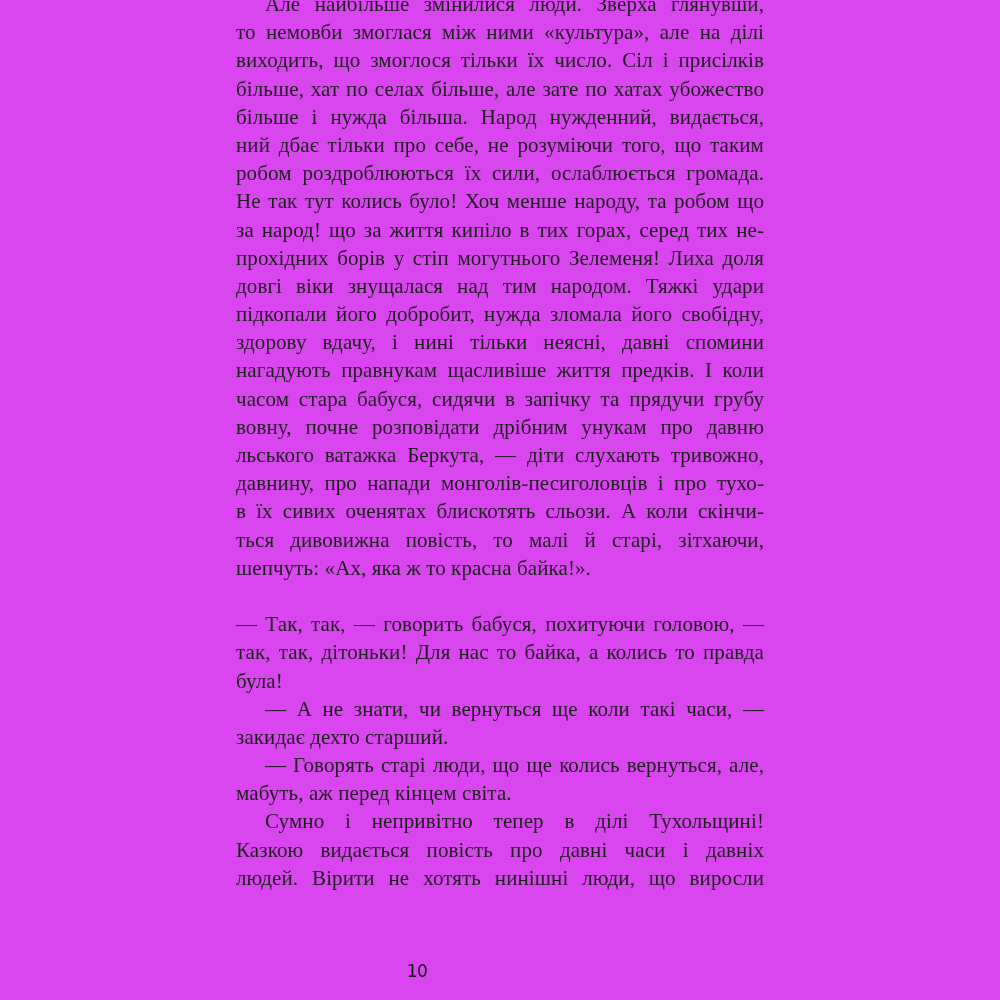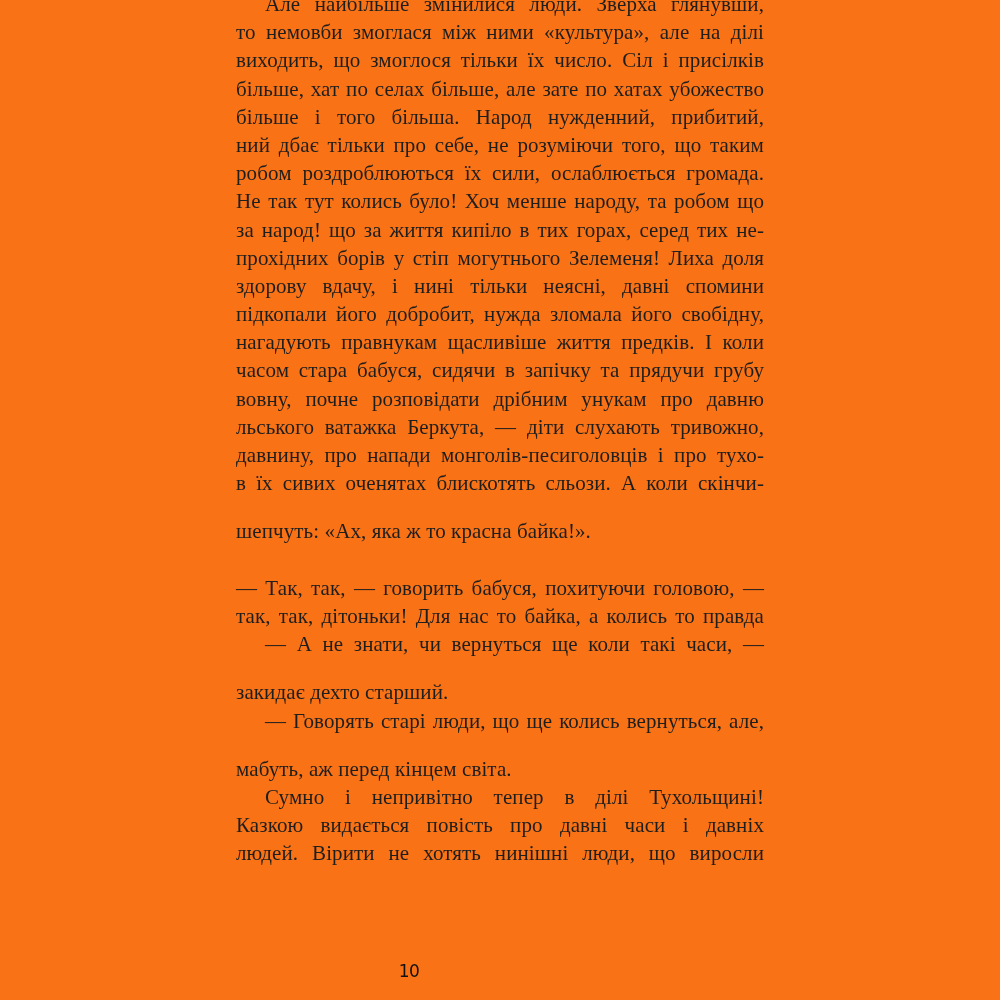--- a/index.html
+++ b/index.html
@@ -11,21 +11,21 @@
     width: 1000px;
     height: 1000px;
     position: relative;
     overflow: hidden;
   }
   .page {
     position: absolute;
     left: 0; top: 0;
     width: 1000px;
     height: 1000px;
-    background: #f97316;
+    background: #d946ef;
     text-decoration: underline;
   }
   .text-block {
     position: absolute;
     left: 236px;
     top: -10px;
     width: 528px;
     font-family: "DejaVu Serif", "Liberation Serif", serif;
     font-size: 19.2px;
     color: #1e1e1e;
@@ -36,70 +36,72 @@
     line-height: 28.2px;
     white-space: nowrap;
     text-align: justify;
     text-align-last: justify;
     font-family: "Liberation Serif", "DejaVu Serif", serif;
     font-size: 21px;
     letter-spacing: 0.1px;
   }
   .line.last {
     text-align-last: left;
-    margin-top: 20px;
   }
   .line.indent {
     padding-left: 29px;
   }
   .line.blank {
     height: 28.2px;
   }
   .page-number {
     position: absolute;
-    left: 4px;
+    left: 12px;
     width: 810px;
     top: 961px;
     text-align: center;
     font-family: "DejaVu Sans", sans-serif;
     font-size: 17px;
     color: #111111;
     letter-spacing: -0.5px;
   }
 </style>
 </head>
 <body>
 
 <div class="page">
   <div class="text-block">
 
     <span class="line indent">Але найбільше змінилися люди. Зверха глянувши,</span>
     <span class="line">то немовби змоглася між ними «культура», але на ділі</span>
     <span class="line">виходить, що змоглося тільки їх число. Сіл і присілків</span>
     <span class="line">більше, хат по селах більше, але зате по хатах убожество</span>
-    <span class="line">більше і того більша. Народ нужденний, прибитий,</span>
+    <span class="line">більше і нужда більша. Народ нужденний, видається,</span>
     <span class="line">ний дбає тільки про себе, не розуміючи того, що таким</span>
     <span class="line">робом роздроблюються їх сили, ослаблюється громада.</span>
     <span class="line">Не так тут колись було! Хоч менше народу, та робом що</span>
     <span class="line">за народ! що за життя кипіло в тих горах, серед тих не-</span>
     <span class="line">прохідних борів у стіп могутнього Зелеменя! Лиха доля</span>
+    <span class="line">довгі віки знущалася над тим народом. Тяжкі удари</span>
+    <span class="line">підкопали його добробит, нужда зломала його свобідну,</span>
     <span class="line">здорову вдачу, і нині тільки неясні, давні спомини</span>
-    <span class="line">підкопали його добробит, нужда зломала його свобідну,</span>
     <span class="line">нагадують правнукам щасливіше життя предків. І коли</span>
     <span class="line">часом стара бабуся, сидячи в запічку та прядучи грубу</span>
     <span class="line">вовну, почне розповідати дрібним унукам про давню</span>
     <span class="line">льського ватажка Беркута, — діти слухають тривожно,</span>
     <span class="line">давнину, про напади монголів-песиголовців і про тухо-</span>
     <span class="line">в їх сивих оченятах блискотять сльози. А коли скінчи-</span>
+    <span class="line">ться дивовижна повість, то малі й старі, зітхаючи,</span>
     <span class="line last">шепчуть: «Ах, яка ж то красна байка!».</span>
 
     <span class="line blank"></span>
 
     <span class="line">— Так, так, — говорить бабуся, похитуючи головою, —</span>
     <span class="line">так, так, дітоньки! Для нас то байка, а колись то правда</span>
+    <span class="line last">була!</span>
 
     <span class="line indent">— А не знати, чи вернуться ще коли такі часи, —</span>
     <span class="line last">закидає дехто старший.</span>
 
     <span class="line indent">— Говорять старі люди, що ще колись вернуться, але,</span>
     <span class="line last">мабуть, аж перед кінцем світа.</span>
 
     <span class="line indent">Сумно і непривітно тепер в ділі Тухольщині!</span>
     <span class="line">Казкою видається повість про давні часи і давніх</span>
     <span class="line">людей. Вірити не хотять нинішні люди, що виросли</span>

